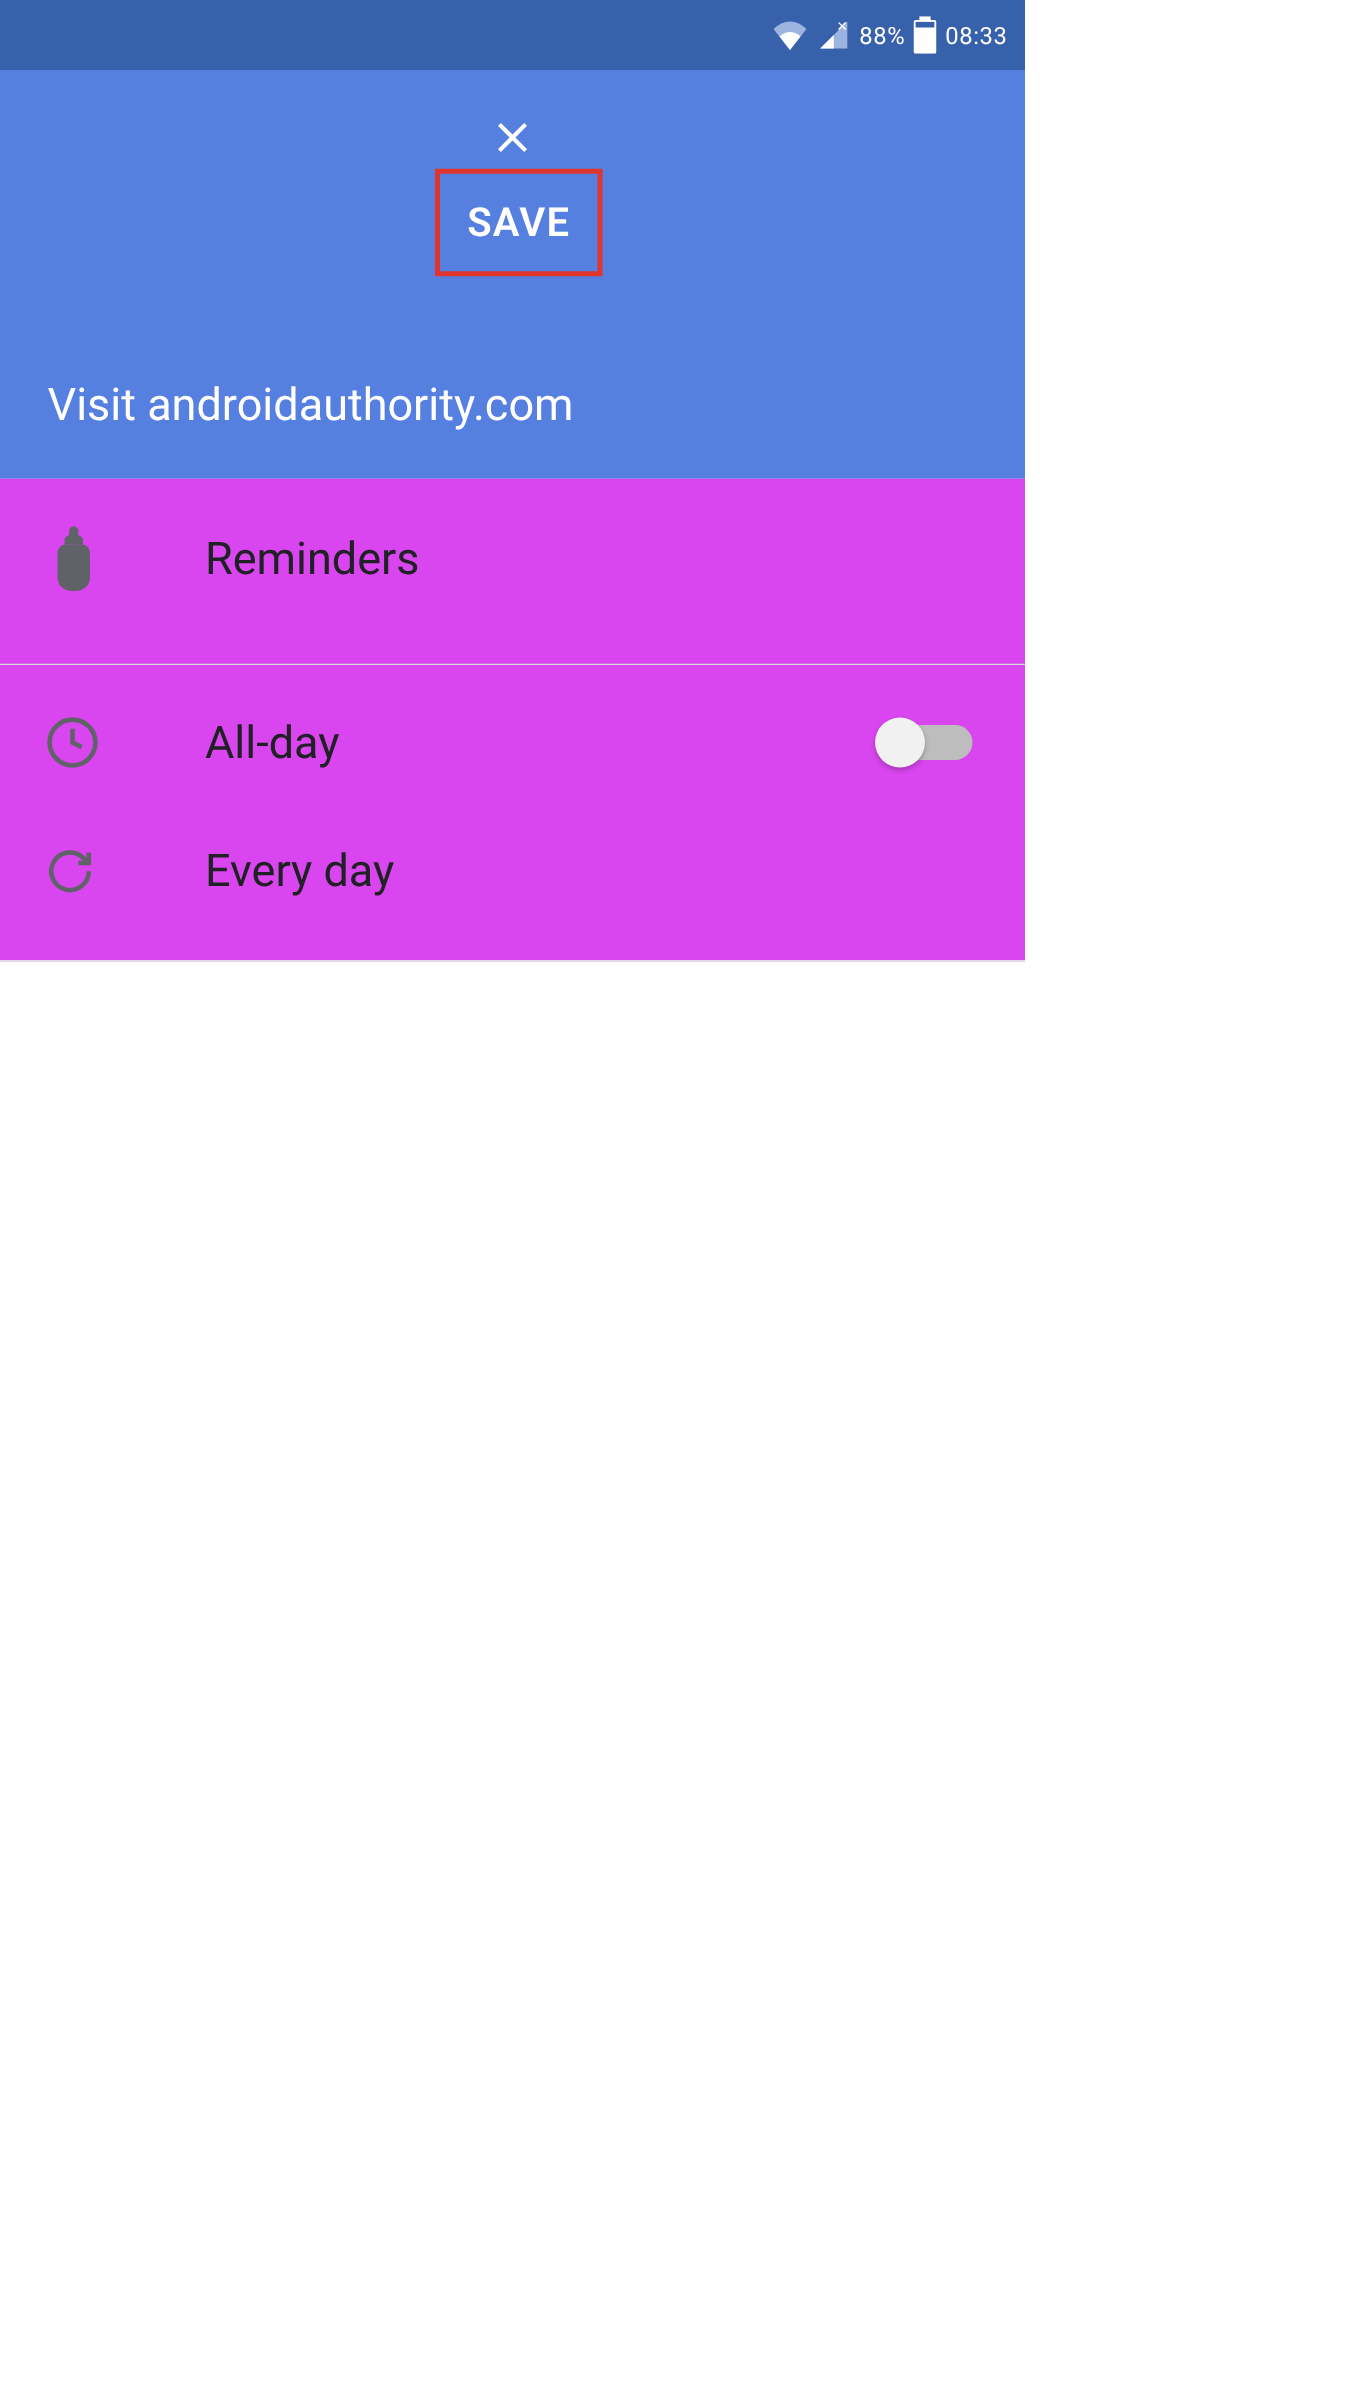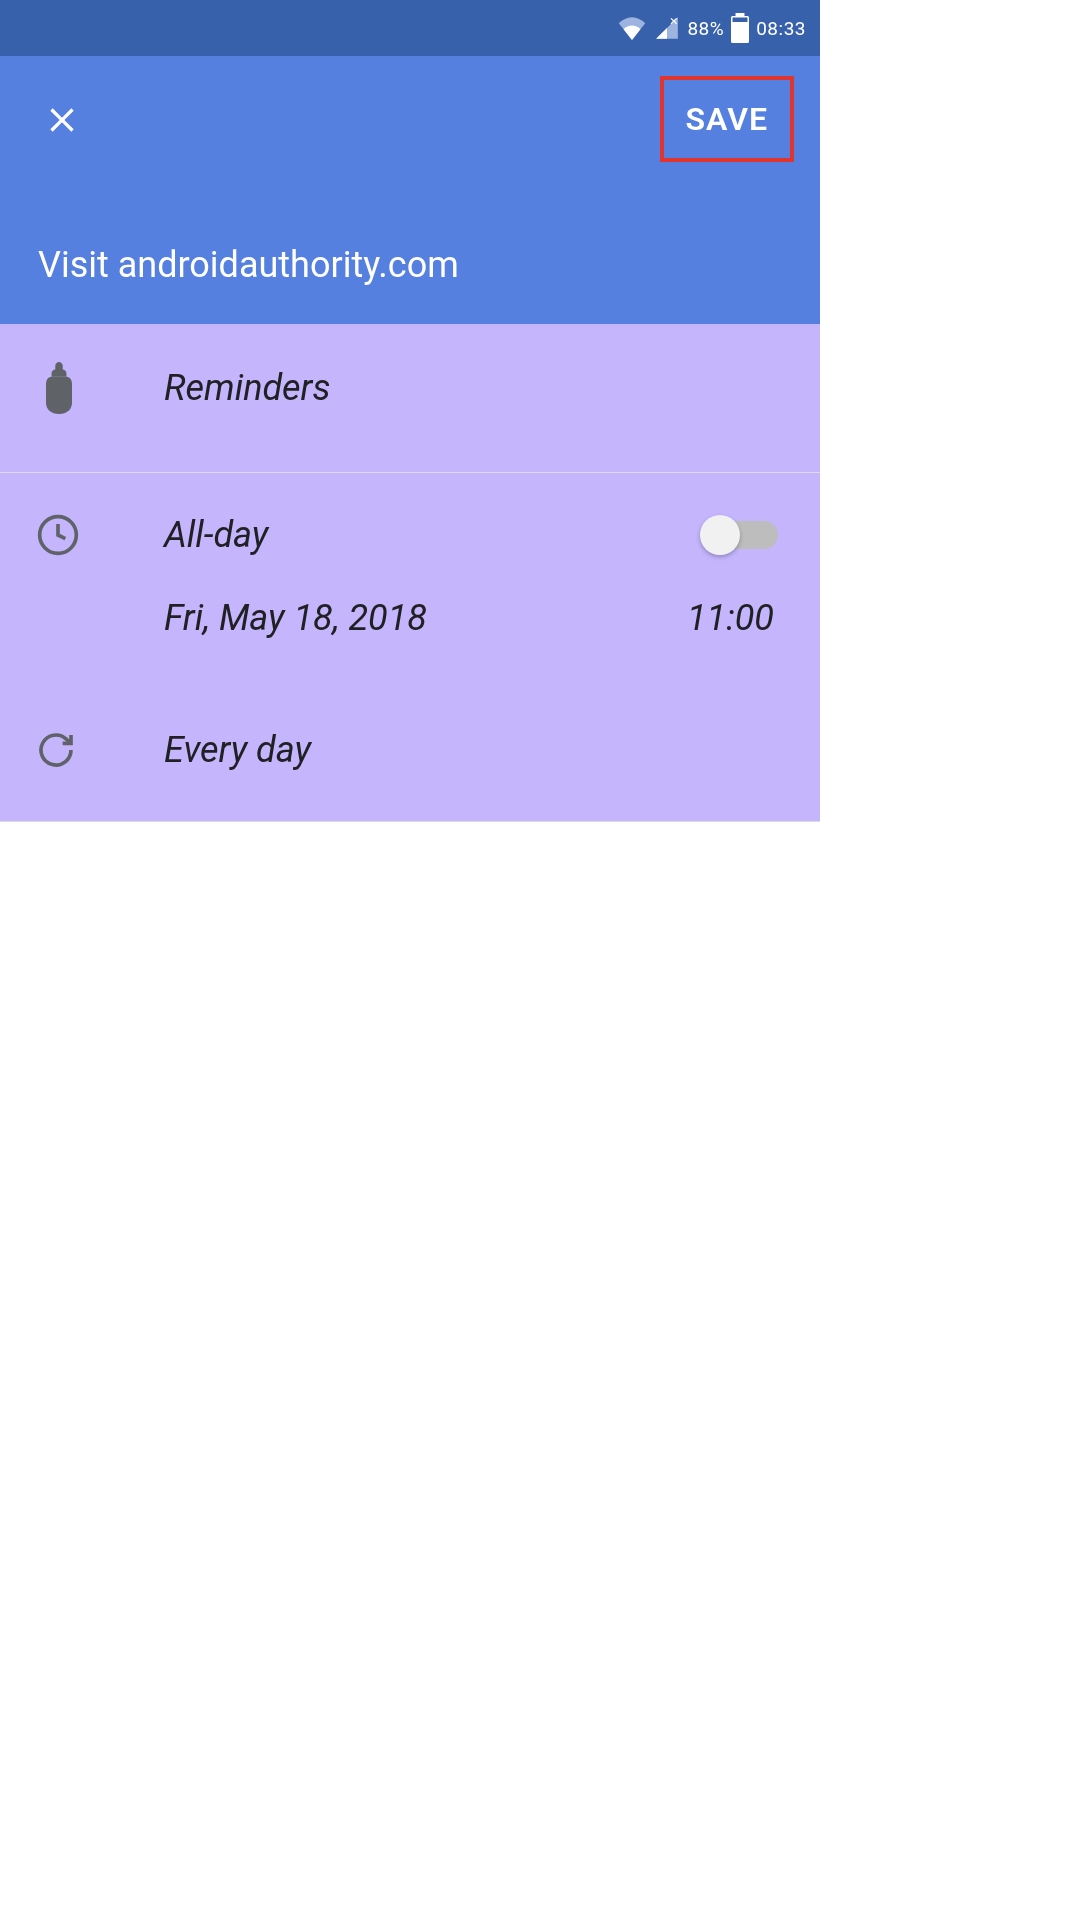--- a/index.html
+++ b/index.html
@@ -33,20 +33,21 @@
     .header-blue {
       background: #5680e0;
       padding: 28px 36px 38px 36px;
       color: #fff;
     }
     .header-top {
       display: flex;
       justify-content: space-between;
       align-items: center;
       margin-bottom: 82px;
+      flex-direction: column;
     }
     .close-btn {
       font-size: 44px;
       line-height: 1;
       cursor: pointer;
       padding: 6px;
     }
     .save-btn {
       font-size: 32px;
       font-weight: 600;
@@ -56,22 +57,21 @@
       cursor: pointer;
       margin-right: -10px;
       margin-top: -8px;
     }
     .reminder-title {
       font-size: 36px;
       font-weight: 400;
       padding-left: 2px;
     }
     .content {
-      background: #c4b5fd;
-      font-style: italic;
+      background: #d946ef;
     }
     .row {
       display: flex;
       align-items: center;
       padding: 30px 36px;
       min-height: 100px;
     }
     .row-icon {
       width: 128px;
       flex-shrink: 0;
@@ -197,25 +197,20 @@
         <circle cx="12" cy="12" r="10"></circle>
         <path d="M12 6v6l4 2"></path>
       </svg>
     </div>
     <div class="row-label">All-day</div>
     <div class="toggle">
       <div class="toggle-thumb"></div>
     </div>
   </div>
 
-  <div class="row section-datetime">
-    <div class="row-icon"></div>
-    <div class="row-label">Fri, May 18, 2018</div>
-    <div class="time-value">11:00</div>
-  </div>
 
   <div class="row section-repeat">
     <div class="row-icon">
       <svg width="40" height="40" viewBox="0 0 24 24" fill="none" stroke="#5f6368" stroke-width="2.2">
         <path d="M21 12a9 9 0 1 1-3-6.7L21 8"></path>
         <path d="M21 3v5h-5" fill="none"></path>
       </svg>
     </div>
     <div class="row-label">Every day</div>
   </div>

